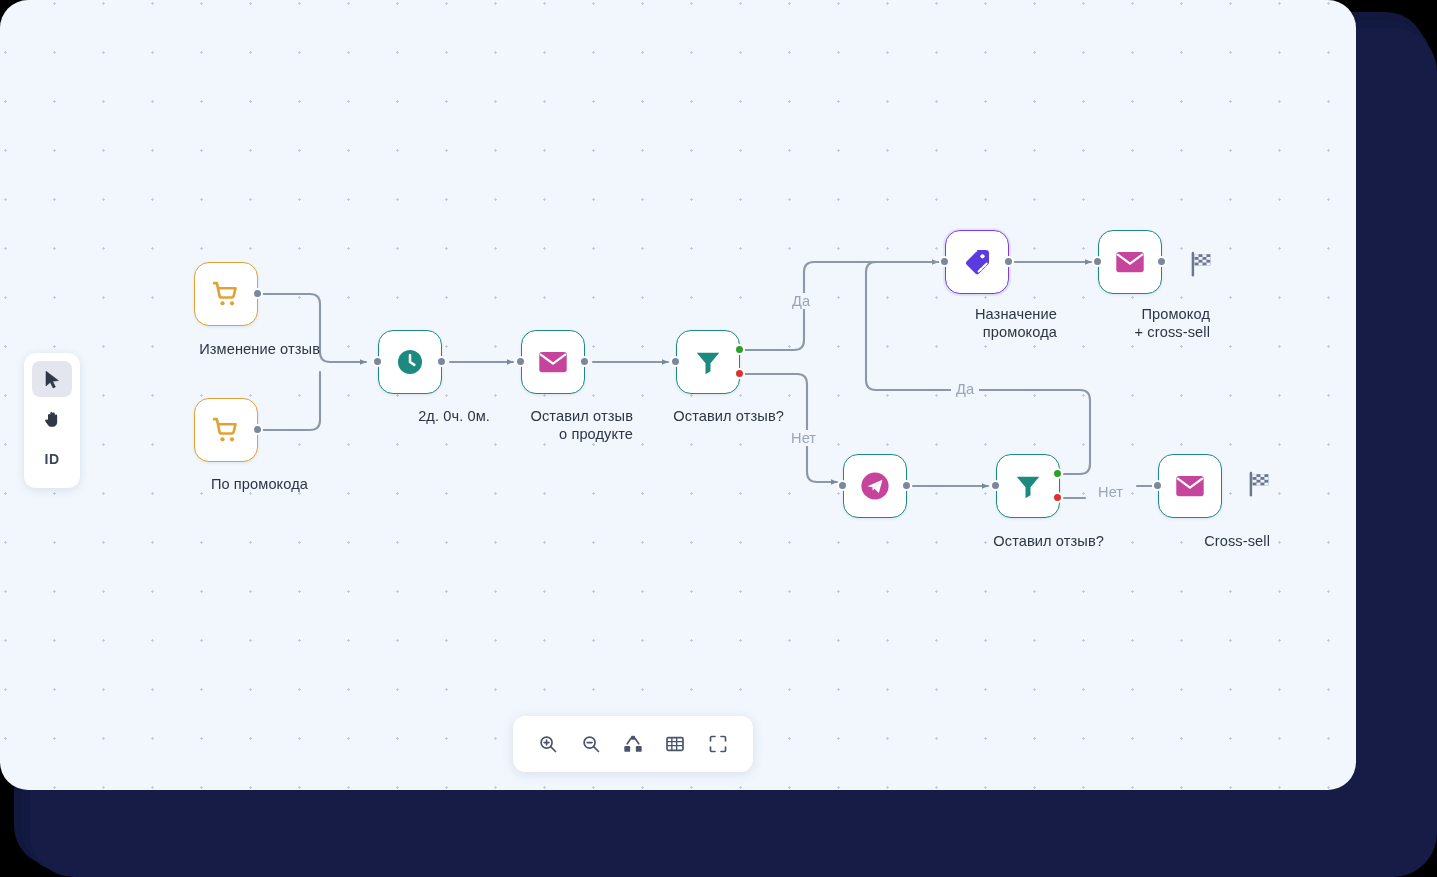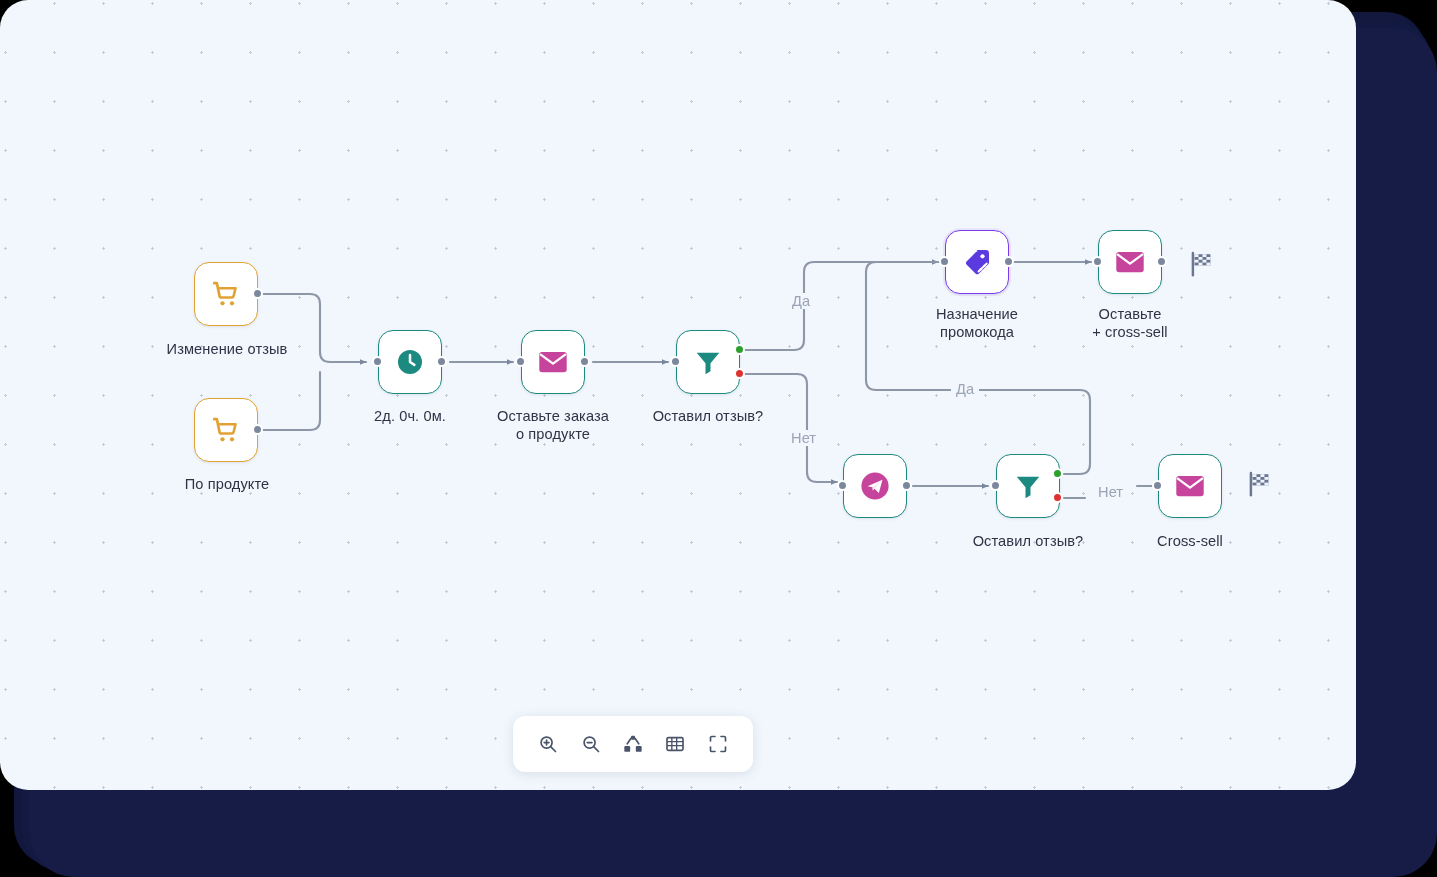--- a/index.html
+++ b/index.html
@@ -57,21 +57,21 @@
     border-radius: 15px;
     border: 1.6px solid #1c8a80;
     display: flex; align-items: center; justify-content: center;
     box-shadow: 0 1px 3px rgba(30,50,80,0.10);
   }
   .node.trigger { border-color: #e2a233; }
   .node.action  { border-color: #7c3aed; box-shadow: 0 0 0 2px rgba(124,58,237,0.08), 0 1px 3px rgba(30,50,80,0.10); }
 
   .node-label {
     position: absolute;
-    text-align: center;
+    text-align: right;
     font-size: 14.6px;
     line-height: 1.22;
     color: #2c3445;
     white-space: pre-line;
     letter-spacing: 0.1px;
   }
 
   
   .dot {
     position: absolute;
@@ -190,41 +190,41 @@
     <div class="node-label" style="left:134px; top:341px; width:186px;">Изменение отзыв</div>
 
     <div class="node trigger" style="left:194px; top:398px;">
       <svg width="30" height="30" viewBox="0 0 24 24" fill="none">
         <path d="M2.5 3.3h2.2l2.1 10.2a1.6 1.6 0 0 0 1.6 1.3h8.1a1.6 1.6 0 0 0 1.6-1.25l1.5-6.2H6.2" stroke="#e2a233" stroke-width="2.1" stroke-linecap="round" stroke-linejoin="round"></path>
         <circle cx="9.2" cy="19.4" r="1.7" fill="#e2a233"></circle>
         <circle cx="16.8" cy="19.4" r="1.7" fill="#e2a233"></circle>
       </svg>
     </div>
     <div class="dot" style="left:252px; top:424px;"></div>
-    <div class="node-label" style="left:146px; top:476px; width:162px;">По продукте</div>
+    <div class="node-label" style="left:146px; top:476px; width:162px;">По промокода</div>
 
     <div class="node" style="left:378px; top:330px;">
       <svg width="30" height="30" viewBox="0 0 24 24">
         <circle cx="12" cy="12" r="9.6" fill="#1c8a80"></circle>
         <path d="M12 6.4V12l3.5 2.3" stroke="#ffffff" stroke-width="2" stroke-linecap="round" stroke-linejoin="round" fill="none"></path>
       </svg>
     </div>
     <div class="dot" style="left:372px; top:356px;"></div>
     <div class="dot" style="left:436px; top:356px;"></div>
     <div class="node-label" style="left:330px; top:408px; width:160px;">2д. 0ч. 0м.</div>
 
     <div class="node" style="left:521px; top:330px;">
       <svg width="30" height="24" viewBox="0 0 28 22">
         <rect x="1.2" y="1.6" width="25.6" height="19" rx="2.6" fill="#c7449c"></rect>
         <path d="M2.6 4.2 L14 12.6 L25.4 4.2" stroke="#ffffff" stroke-width="2.1" fill="none" stroke-linecap="round" stroke-linejoin="round"></path>
       </svg>
     </div>
     <div class="dot" style="left:515px; top:356px;"></div>
     <div class="dot" style="left:579px; top:356px;"></div>
-    <div class="node-label" style="left:473px; top:408px; width:160px;">Оставьте заказа
+    <div class="node-label" style="left:473px; top:408px; width:160px;">Оставил отзыв
 о продукте</div>
 
     <div class="node" style="left:676px; top:330px;">
       <svg width="30" height="30" viewBox="0 0 24 24">
         <path d="M3 4.6h18l-7 8.4v6.4l-4 2.4v-8.8z" fill="#1c8a80"></path>
       </svg>
     </div>
     <div class="dot" style="left:670px; top:356px;"></div>
     <div class="dot green" style="left:734px; top:344px;"></div>
     <div class="dot red" style="left:734px; top:368px;"></div>
@@ -245,21 +245,21 @@
 промокода</div>
 
     <div class="node" style="left:1098px; top:230px;">
       <svg width="30" height="24" viewBox="0 0 28 22">
         <rect x="1.2" y="1.6" width="25.6" height="19" rx="2.6" fill="#c7449c"></rect>
         <path d="M2.6 4.2 L14 12.6 L25.4 4.2" stroke="#ffffff" stroke-width="2.1" fill="none" stroke-linecap="round" stroke-linejoin="round"></path>
       </svg>
     </div>
     <div class="dot" style="left:1092px; top:256px;"></div>
     <div class="dot" style="left:1156px; top:256px;"></div>
-    <div class="node-label" style="left:1050px; top:306px; width:160px;">Оставьте
+    <div class="node-label" style="left:1050px; top:306px; width:160px;">Промокод
 + cross-sell</div>
 
     <div class="flag-icon" style="left:1188px; top:250px;">
       <svg width="28" height="28" viewBox="0 0 24 24">
         <path d="M4.2 2.6v19" stroke="#6b7691" stroke-width="2.1" stroke-linecap="round" fill="none"></path>
         <path d="M5.6 3.6h13.6v9.6H5.6z" fill="#6b7691"></path>
         <g fill="#eef4fb">
           <rect x="5.6" y="3.6" width="3.4" height="2.4"></rect>
           <rect x="12.4" y="3.6" width="3.4" height="2.4"></rect>
           <rect x="9" y="6" width="3.4" height="2.4"></rect>
@@ -316,20 +316,35 @@
           <rect x="15.8" y="10.8" width="3.4" height="2.4"></rect>
         </g>
       </svg>
     </div>
 
     <div class="edge-label" style="left:787px; top:293px;">Да</div>
     <div class="edge-label" style="left:786px; top:430px;">Нет</div>
     <div class="edge-label" style="left:951px; top:381px;">Да</div>
     <div class="edge-label" style="left:1093px; top:484px;">Нет</div>
 
+    <div class="tool-panel">
+      <div class="tool-btn active">
+        <svg width="17" height="19" viewBox="0 0 17 19">
+          <path d="M2 1.2 L14.4 10.6 L8.6 11.3 L11.4 16.9 L9.1 18 L6.3 12.3 L2 15.9 Z" fill="#2f3847" stroke="#2f3847" stroke-width="0.6" stroke-linejoin="round"></path>
+        </svg>
+      </div>
+      <div class="tool-btn">
+        <svg width="19" height="19" viewBox="0 0 24 24">
+          <path d="M6.3 11.4V6.6a1.45 1.45 0 0 1 2.9 0v4.3V4.1a1.45 1.45 0 0 1 2.9 0v6.8V4.7a1.45 1.45 0 0 1 2.9 0v6.2V7.2a1.45 1.45 0 0 1 2.9 0v8.1c0 3.4-2.5 6-5.9 6h-1.4c-1.9 0-3.3-.9-4.3-2.4L3 14.4a1.5 1.5 0 0 1 2.3-1.9z" fill="#2f3847"></path>
+        </svg>
+      </div>
+      <div class="tool-btn">
+        <span class="id-text">ID</span>
+      </div>
+    </div>
 
     <div class="bottom-bar">
       <div class="bar-btn">
         <svg width="20" height="20" viewBox="0 0 24 24" fill="none" stroke="#49536a" stroke-width="2" stroke-linecap="round">
           <circle cx="10.3" cy="10.3" r="6.6"></circle>
           <path d="M15.2 15.2 L21 21"></path>
           <path d="M10.3 7.4v5.8M7.4 10.3h5.8"></path>
         </svg>
       </div>
       <div class="bar-btn">

